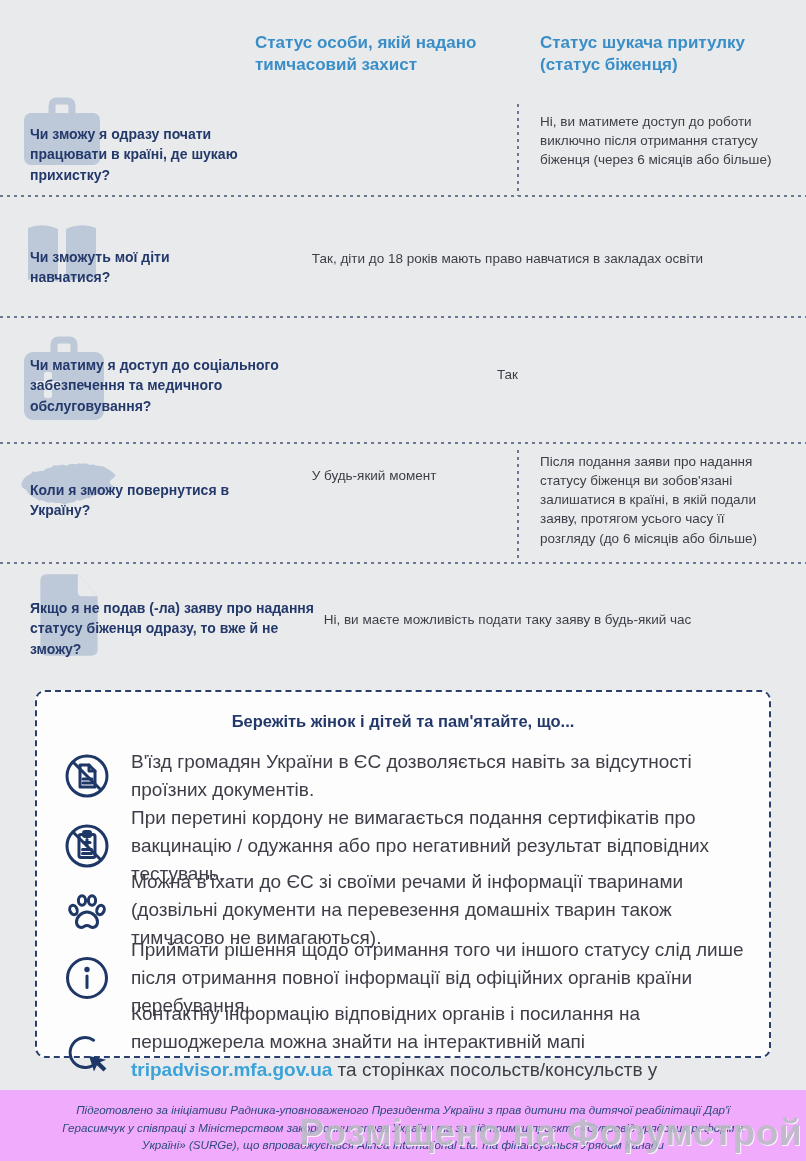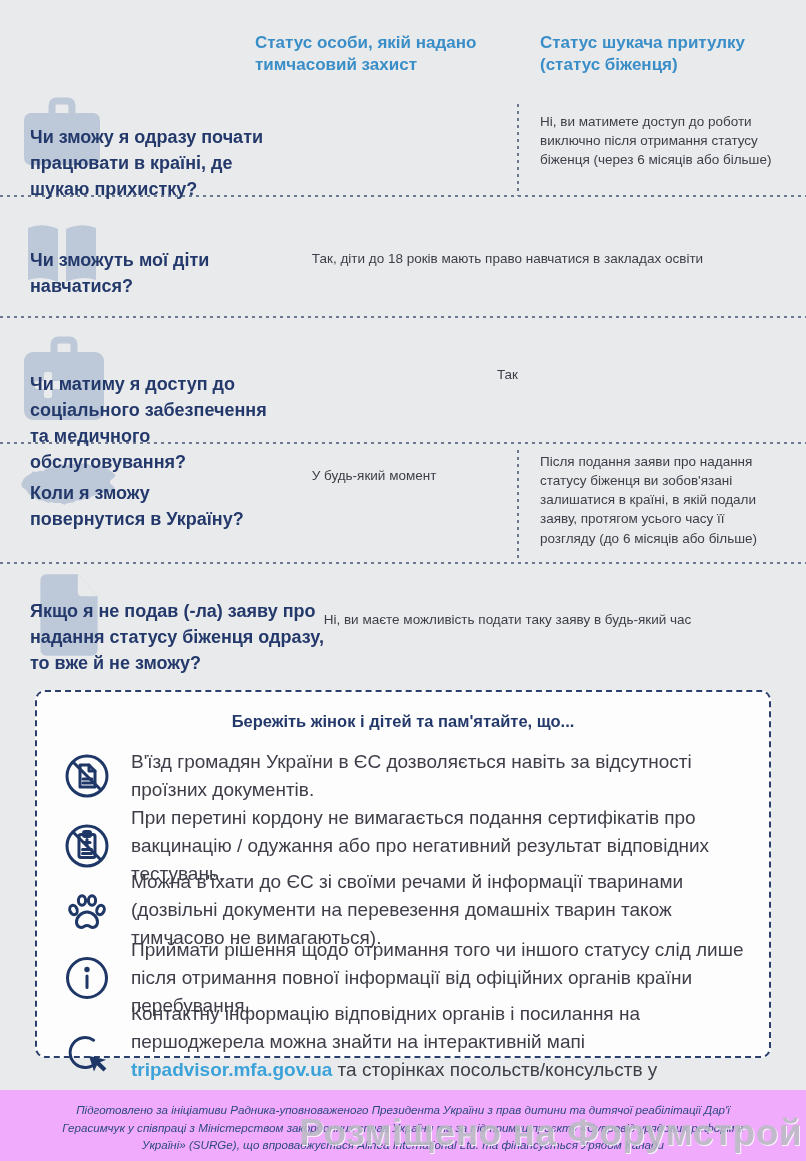--- a/index.html
+++ b/index.html
@@ -4,21 +4,21 @@
 <style>
   html,body{margin:0;padding:0;}
   body{font-family:"Liberation Sans","DejaVu Sans",sans-serif;}
   .page{position:relative;width:806px;height:1161px;background:#e9eaeb;overflow:hidden;}
   .abs{position:absolute;}
 
   
   .col-header{font-weight:bold;font-size:17px;line-height:1.32;color:#3a8ec8;}
 
   
-  .question{font-weight:bold;font-size:18px;line-height:1.45;color:#24396b;z-index:2;}
+  .question{font-weight:bold;font-size:14px;line-height:1.45;color:#24396b;z-index:2;}
 
   
   .answer{font-size:13.5px;line-height:1.42;color:#3e3e48;}
   .center{text-align:center;}
 
   
   .hdash{position:absolute;left:0;right:0;height:2px;
          background-image:repeating-linear-gradient(90deg,#6b7890 0 3px,transparent 3px 7px);}
   .vdash{position:absolute;width:2px;
          background-image:repeating-linear-gradient(180deg,#6b7890 0 3px,transparent 3px 7px);}
@@ -77,21 +77,21 @@
   <div class="hdash" style="top:316px;"></div>
 
   <div class="abs row-icon" style="left:20px;top:336px;">
     <svg width="88" height="88" viewBox="0 0 88 88">
       <path d="M34,16 V9 q0,-5 5,-5 h10 q5,0 5,5 v7" fill="none" stroke="#bdc8d8" stroke-width="7"></path>
       <rect class="licon" x="4" y="16" width="80" height="68" rx="9"></rect>
       <rect x="24" y="36" width="8" height="26" rx="2" fill="#e9eaeb"></rect>
       <rect x="15" y="45" width="26" height="8" rx="2" fill="#e9eaeb"></rect>
     </svg>
   </div>
-  <div class="abs question" style="left:30px;top:355px;width:250px;margin-top:16px;">Чи матиму я доступ до соціального забезпечення та медичного обслуговування?</div>
+  <div class="abs question" style="left:30px;top:355px;width:250px;">Чи матиму я доступ до соціального забезпечення та медичного обслуговування?</div>
   <div class="abs answer center" style="left:235px;top:365px;width:545px;">Так</div>
   <div class="hdash" style="top:442px;"></div>
 
   <div class="abs row-icon" style="left:16px;top:452px;">
     <svg width="105" height="68" viewBox="0 0 100 64">
       <path class="licon" d="M6,28 C8,22 14,22 16,18 C20,20 24,16 26,18 C28,14 34,16 36,12
         C40,14 44,10 48,13 C52,9 58,13 60,10 C64,12 66,9 70,12 C74,10 78,14 82,13
         C86,15 92,18 95,22 C92,26 88,26 90,30 C94,32 96,36 92,38 C88,36 84,40 80,38
         C78,42 72,40 70,44 C66,42 62,48 58,45 C54,50 50,46 46,50 C42,46 38,50 34,47
         C30,50 26,44 22,46 C18,42 12,42 10,36 C6,34 4,32 6,28 Z"></path>

